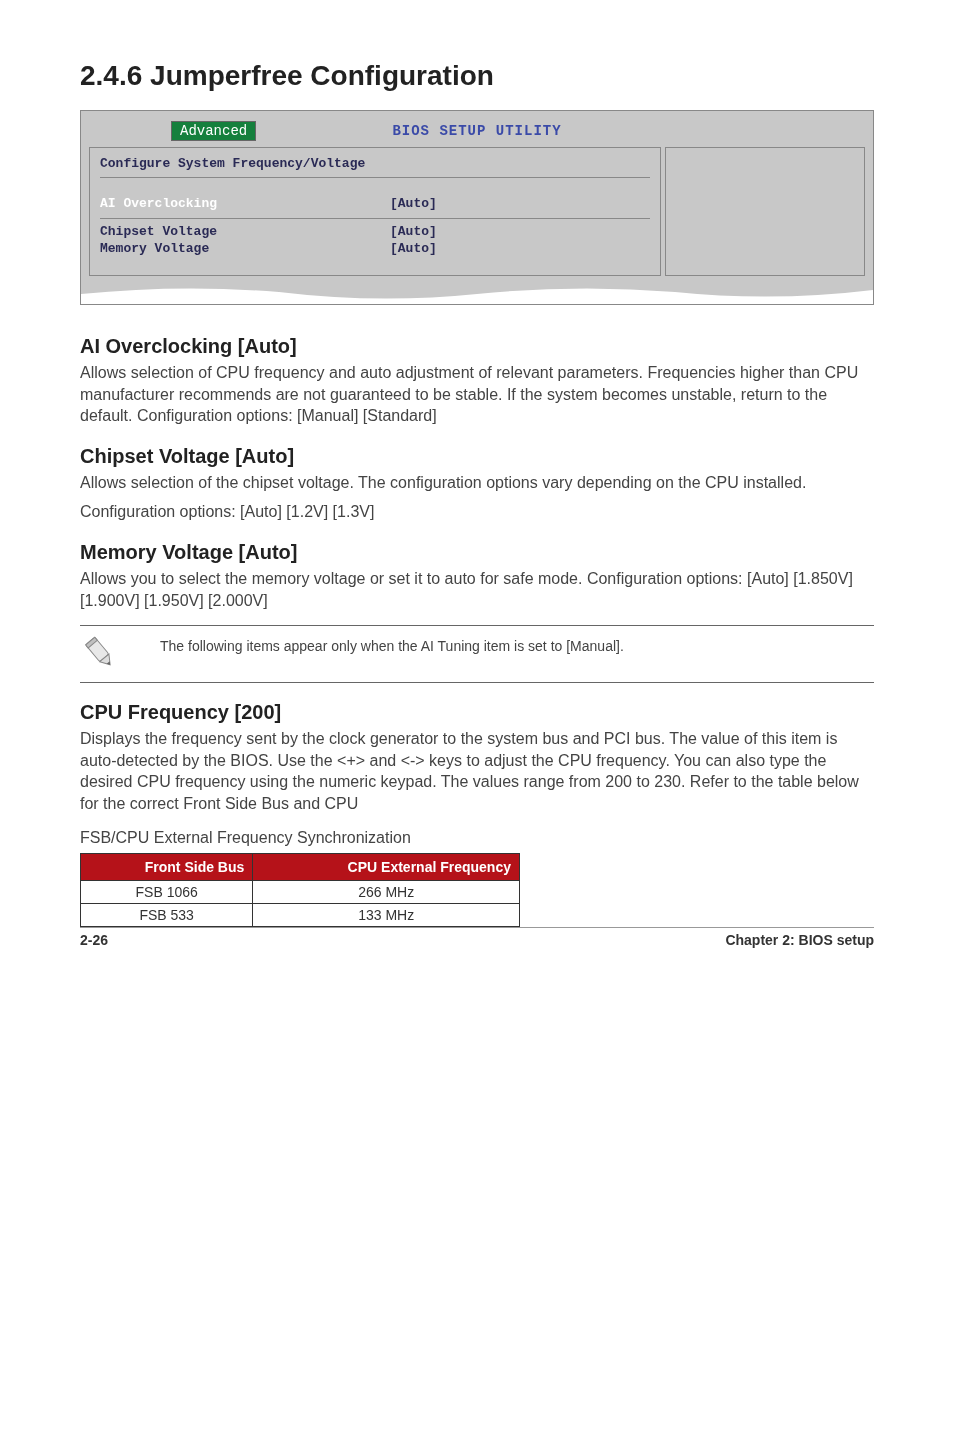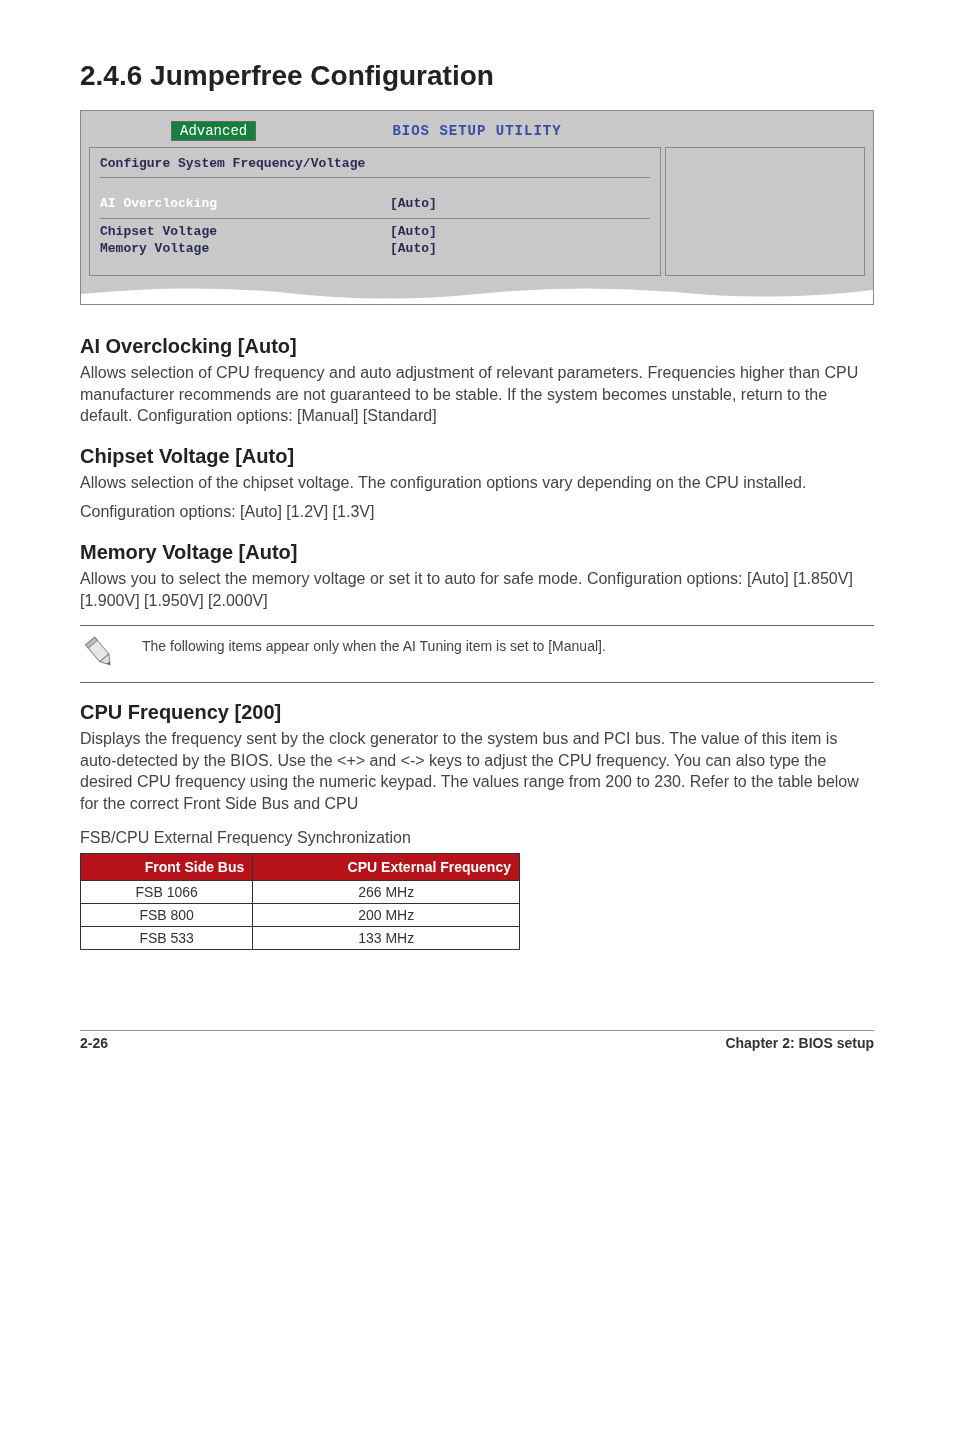--- a/index.html
+++ b/index.html
@@ -103,21 +103,21 @@
       line-height: 1.35;
       margin-bottom: 8px;
     }
     .note-row {
       display: flex;
       align-items: flex-start;
       border-top: 1px solid #666;
       border-bottom: 1px solid #666;
       padding: 8px 0;
       margin: 14px 0 18px 0;
-      gap: 18px;
+      gap: 36px;
     }
     .note-icon {
       width: 44px;
       flex-shrink: 0;
     }
     .note-text {
       font-size: 14px;
       color: #444;
       line-height: 1.35;
       padding-top: 3px;
@@ -139,21 +139,20 @@
     }
     table.freq td {
       border: 1px solid #333;
       padding: 3px 8px;
       text-align: center;
     }
     .footer {
       display: flex;
       justify-content: space-between;
       border-top: 1px solid #999;
-      margin-top: 80px;
       padding-top: 4px;
       font-size: 14px;
       font-weight: bold;
       font-family: "Trebuchet MS", Arial, sans-serif;
     }
     .caption {
       font-size: 16px;
       margin-top: 14px;
       margin-bottom: 4px;
       color: #444;
@@ -230,24 +229,20 @@
       <th>Front Side Bus</th>
       <th>CPU External Frequency</th>
     </tr>
   </thead>
   <tbody>
     <tr>
       <td>FSB 1066</td>
       <td>266 MHz</td>
     </tr>
     <tr>
-      <td>FSB 800</td>
-      <td>200 MHz</td>
-    </tr>
-    <tr>
       <td>FSB 533</td>
       <td>133 MHz</td>
     </tr>
   </tbody>
 </table>
 
 <div class="footer">
   <span>2-26</span>
   <span>Chapter 2: BIOS setup</span>
 </div>

